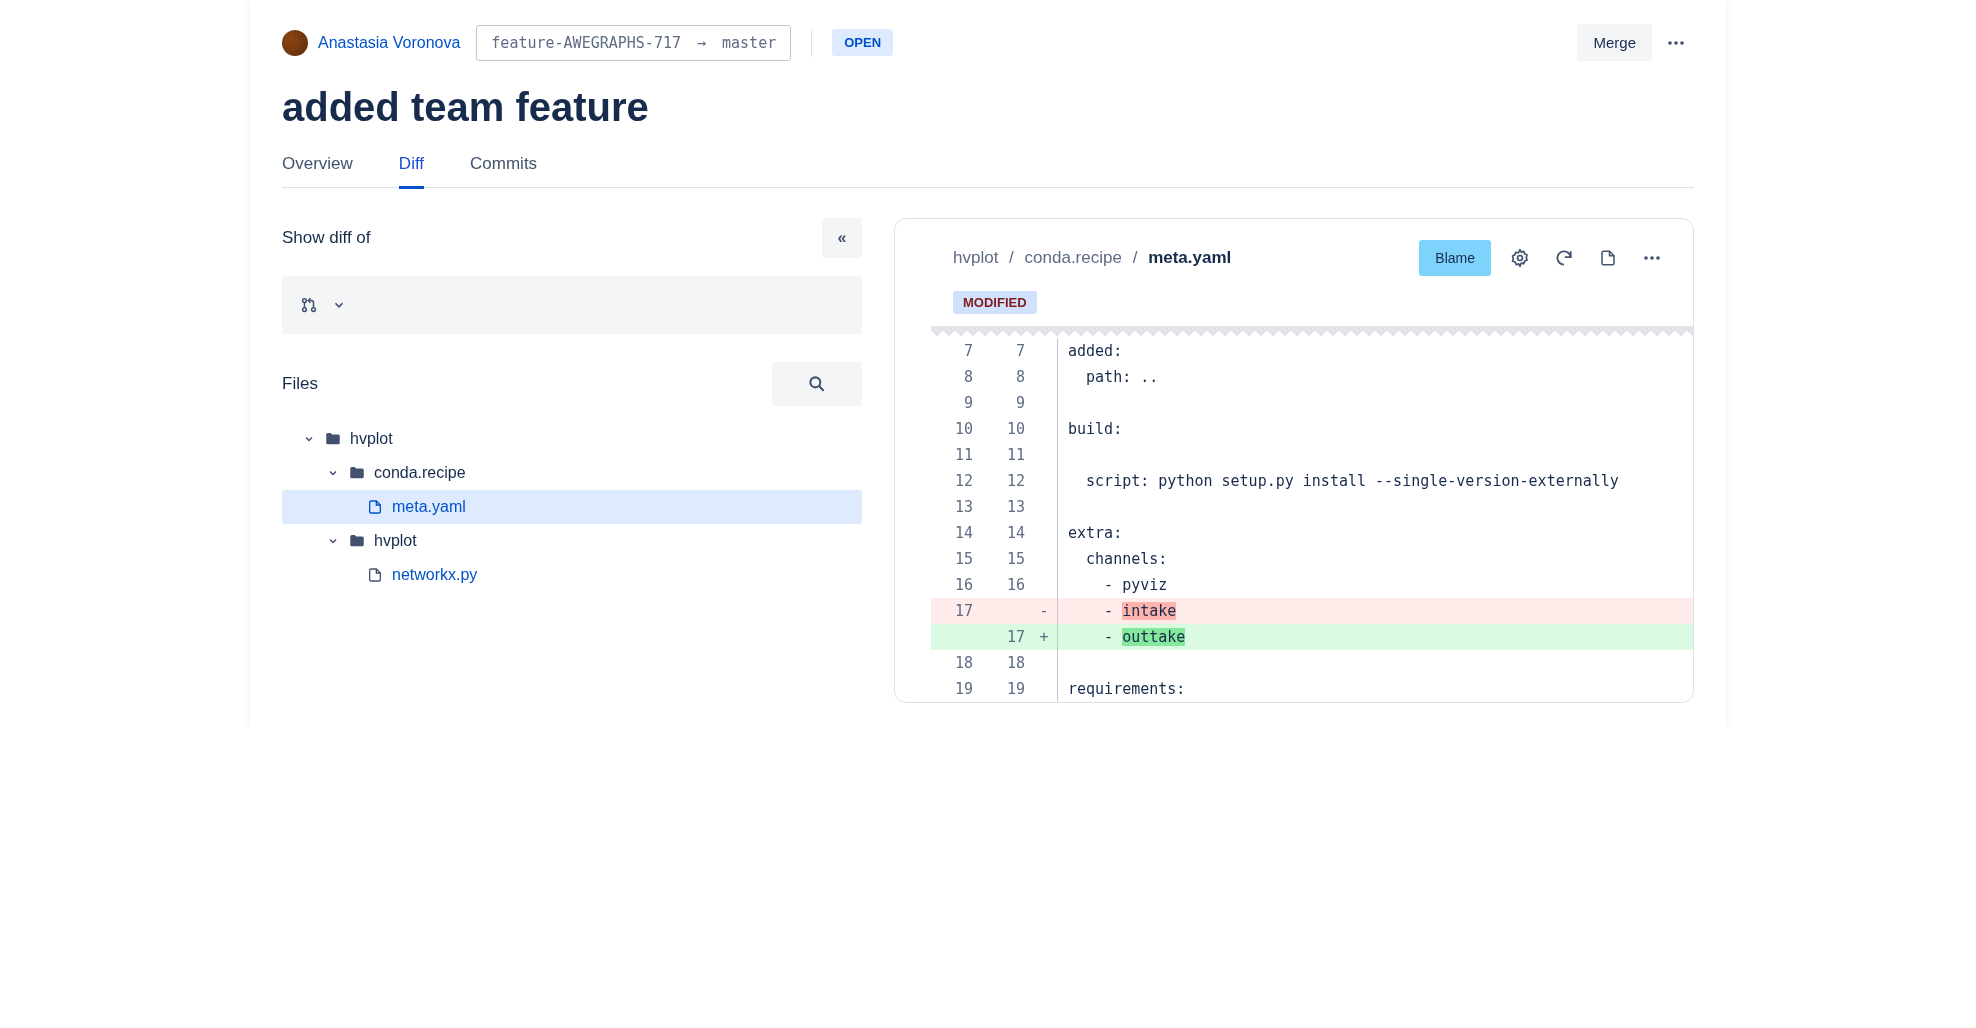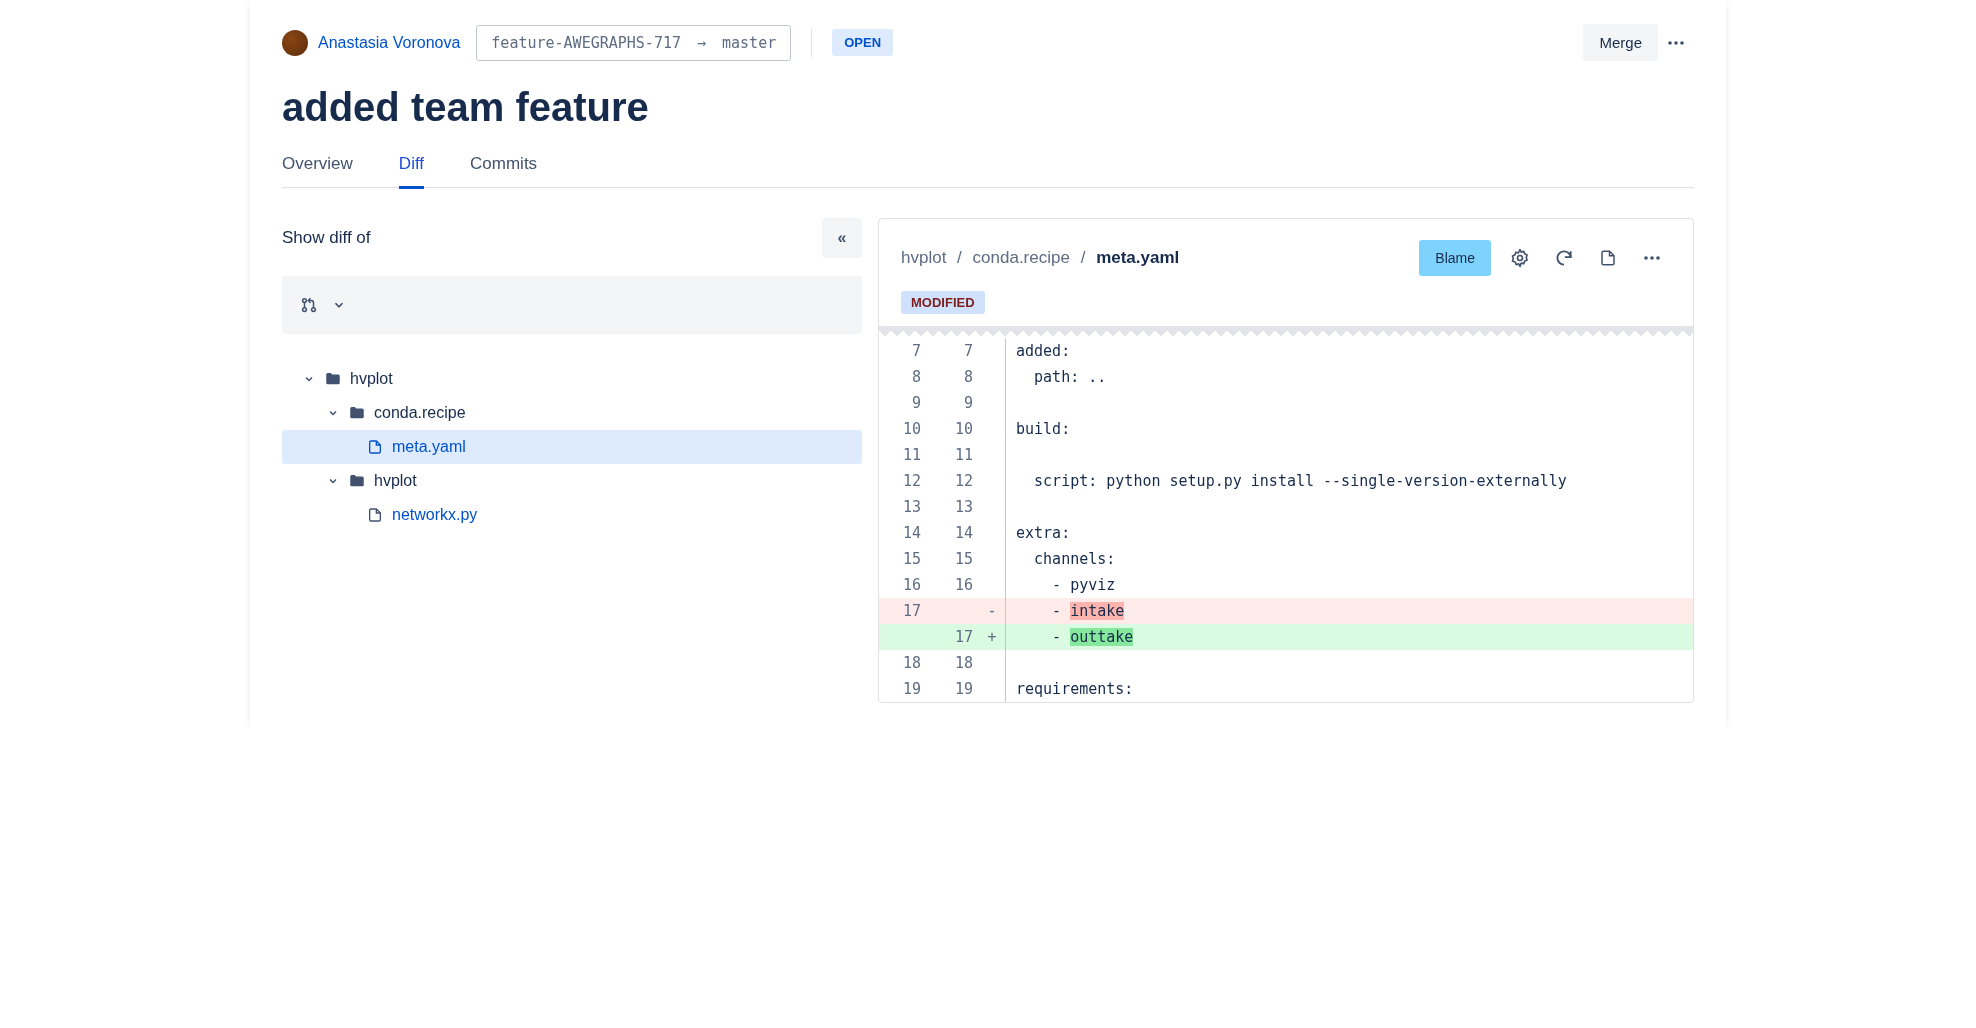--- a/index.html
+++ b/index.html
@@ -59,20 +59,21 @@
     color: #0052cc;
     font-weight: 700;
     font-size: 13px;
     padding: 6px 12px;
     border-radius: 3px;
   }
   .header-right {
     margin-left: auto;
     display: flex;
     align-items: center;
+    gap: 6px;
   }
   .btn {
     background: #f4f5f7;
     border: none;
     border-radius: 3px;
     padding: 10px 16px;
     font-size: 15px;
     color: #172b4d;
     cursor: pointer;
   }
@@ -111,23 +112,23 @@
     border-bottom: 3px solid transparent;
     margin-bottom: -2px;
   }
   .tab.active {
     color: #1d4ed8;
     border-bottom-color: #0052cc;
     font-weight: 500;
   }
 
   
-  .body-row { display: flex; gap: 16px; }
+  .body-row { display: flex; gap: 32px; }
   .sidebar { width: 580px; flex-shrink: 0; }
-  .main { flex: 1; border: 1px solid #dfe1e6; border-radius: 4px; overflow: hidden; }
+  .main { flex: 1; border: 1px solid #dfe1e6; border-radius: 12px; overflow: hidden; padding-left: 36px; }
 
   .sb-head {
     display: flex;
     align-items: center;
     justify-content: space-between;
     margin-bottom: 18px;
   }
   .sb-head-title { font-size: 17px; color: #172b4d; font-weight: 400;}
   .collapse-btn {
     background: #f4f5f7;
@@ -339,20 +340,31 @@
               <path d="M14 3l-3 3 3 3"></path>
             </svg>
         </span>
         <span class="chev">
           <svg width="14" height="14" viewBox="0 0 24 24" fill="none" stroke="currentColor" stroke-width="3">
               <path d="M6 9l6 6 6-6"></path>
             </svg>
         </span>
       </div>
 
+      <div class="files-head">
+        <div class="title">Files</div>
+        <button class="search-btn">
+          <span>
+            <svg width="20" height="20" viewBox="0 0 24 24" fill="none" stroke="#42526e" stroke-width="2.5">
+                <circle cx="10" cy="10" r="6"></circle>
+                <path d="M20 20l-5.5-5.5"></path>
+              </svg>
+          </span>
+        </button>
+      </div>
 
       <div class="tree">
         <div class="tree-row lvl1">
           <span class="caret">
             <svg width="12" height="12" viewBox="0 0 24 24" fill="none" stroke="currentColor" stroke-width="3">
                 <path d="M6 9l6 6 6-6"></path>
               </svg>
           </span>
           <span class="folder-icon">
             <svg width="18" height="18" viewBox="0 0 24 24" fill="#42526e">

